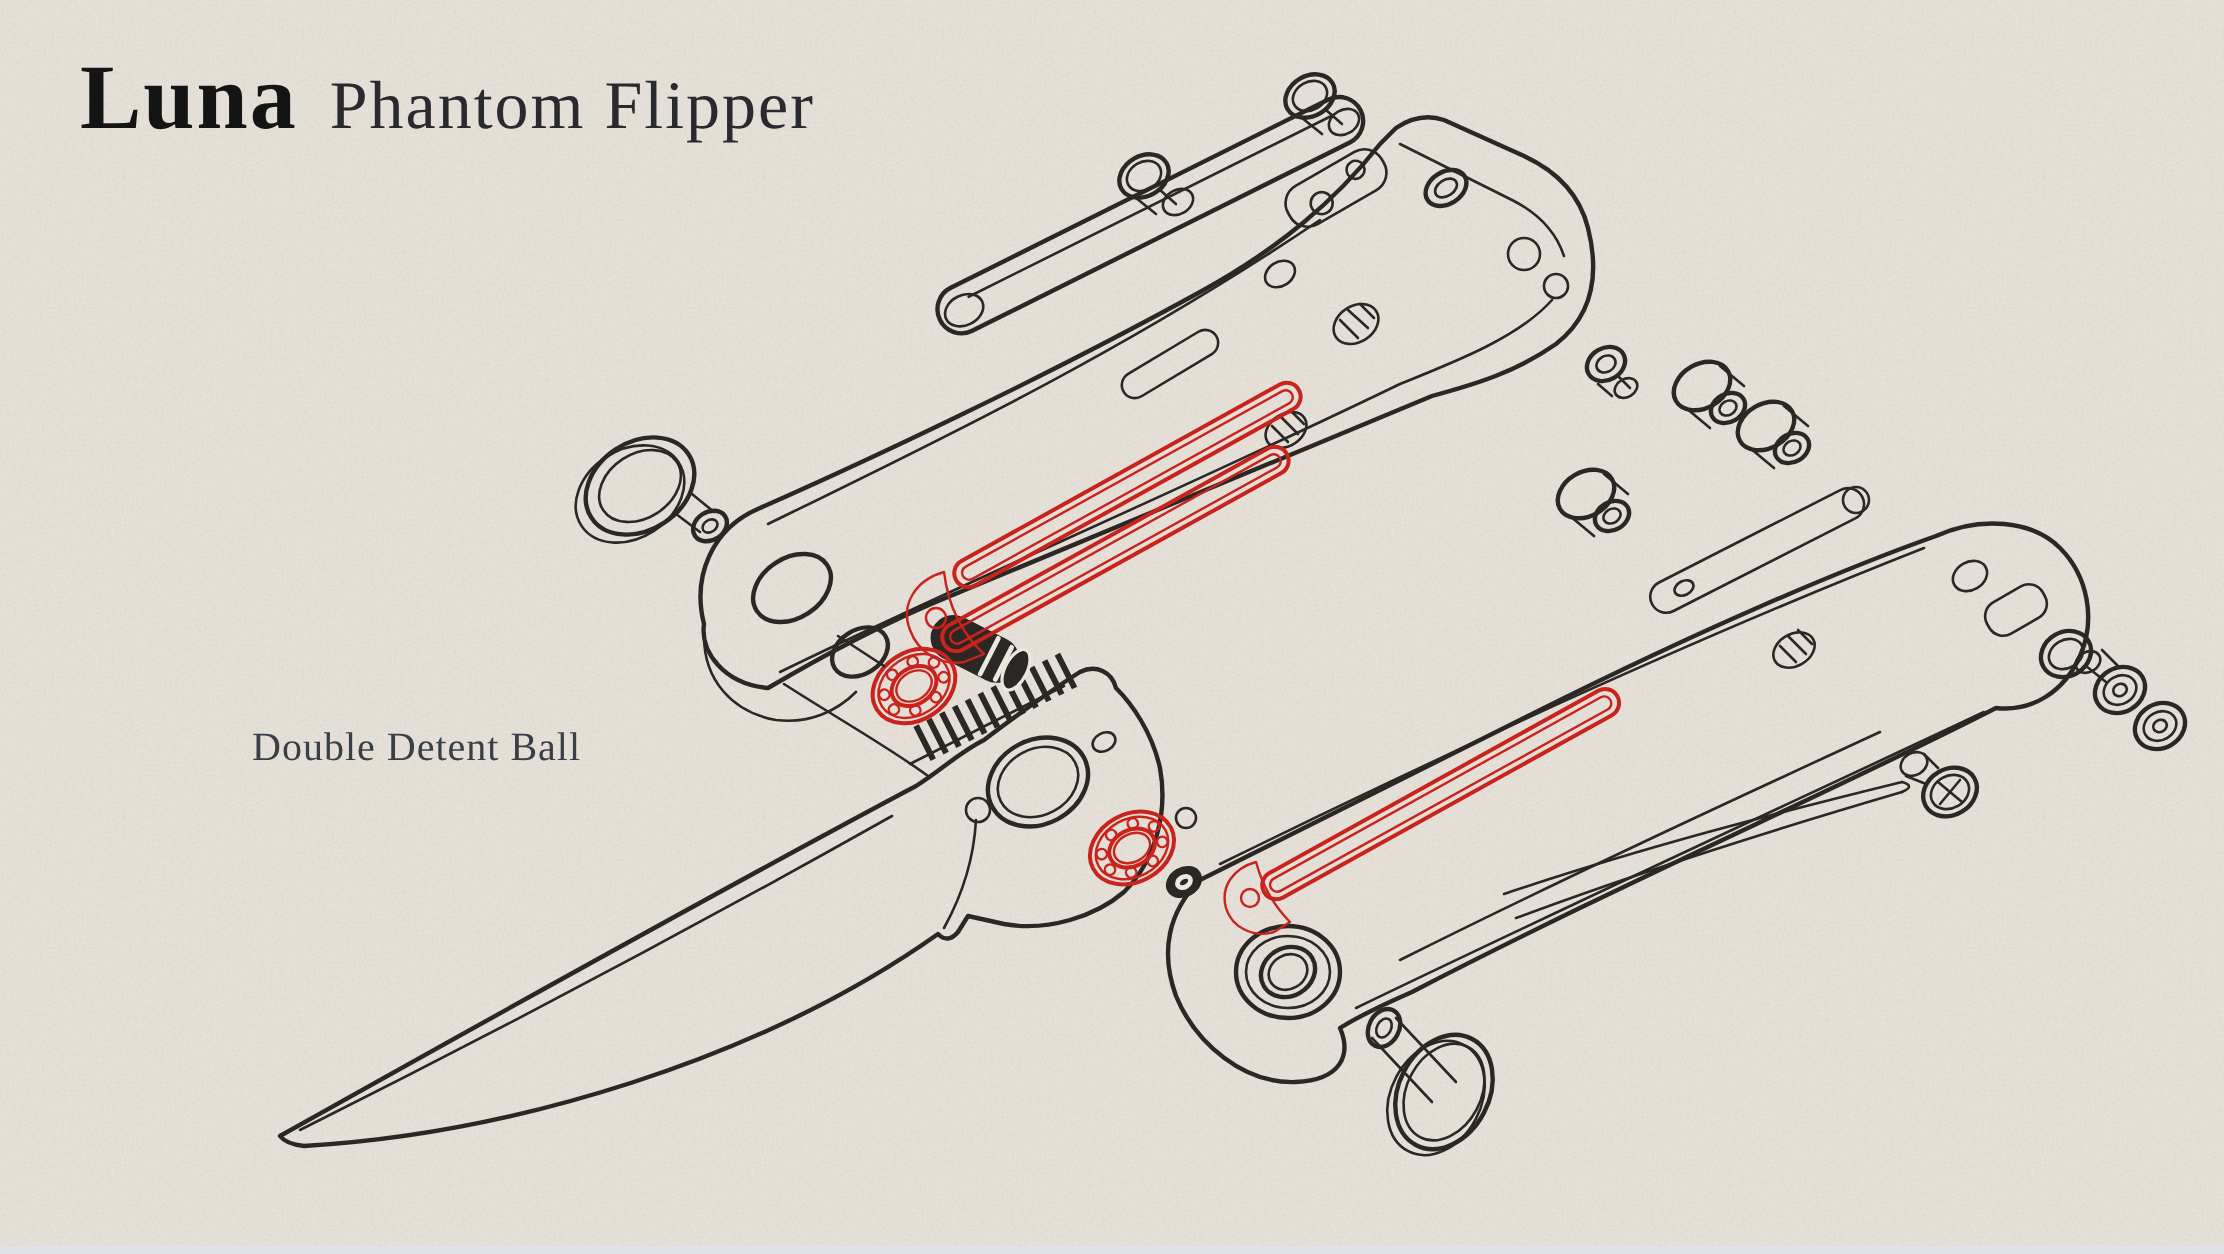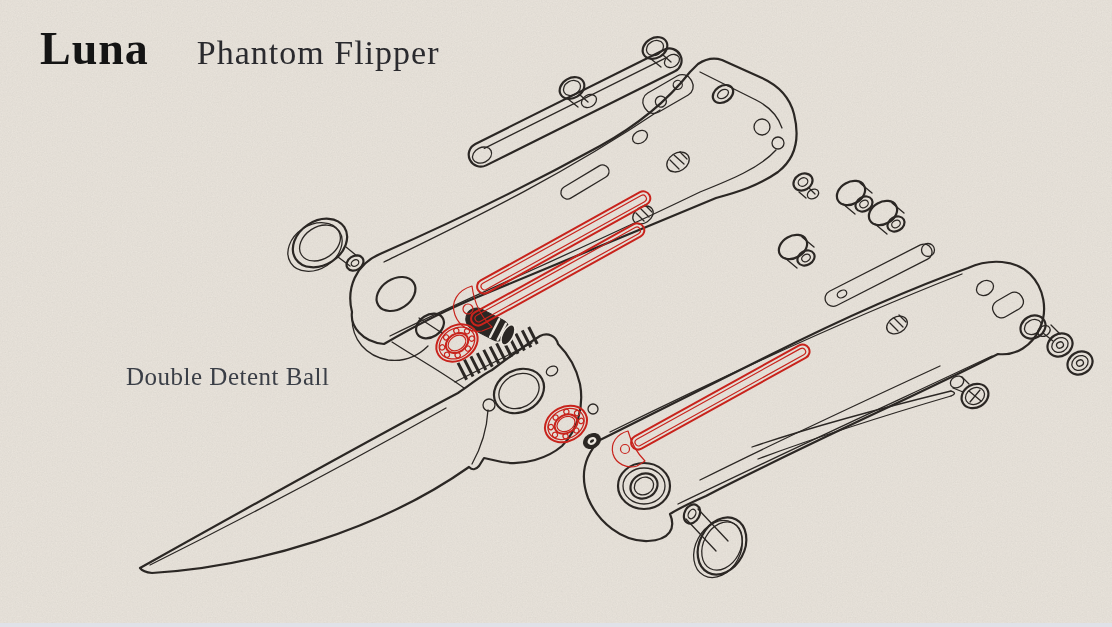--- a/index.html
+++ b/index.html
@@ -12,22 +12,22 @@
   .stage svg{position:absolute;left:0;top:0;}
   .o{stroke:var(--ink);stroke-width:2.2;fill:none;stroke-linecap:round;stroke-linejoin:round;}
   .t{stroke-width:1.3;}
   .r{stroke:var(--accent);stroke-width:2;fill:none;stroke-linecap:round;stroke-linejoin:round;}
   .rt{stroke-width:1.2;}
   .f{fill:var(--ink);stroke:var(--ink);stroke-width:1;}
   .pp{stroke:var(--paper);fill:none;stroke-width:2.4;stroke-linecap:round;}
   .teeth{stroke:var(--ink);stroke-width:19;fill:none;stroke-dasharray:3 4.2;}
   .title-block{position:absolute;left:40px;top:22px;display:flex;align-items:baseline;gap:16px;}
   .brand{font-size:46px;font-weight:700;color:var(--text);letter-spacing:1px;}
-  .model{font-size:34px;font-weight:400;color:#2a2a2e;letter-spacing:1px;margin-left:32px;}
-  .detent-label{position:absolute;left:126px;top:363px;font-size:25px;color:var(--label);letter-spacing:0.5px;}
+  .model{font-size:34px;font-weight:400;color:#2a2a2e;letter-spacing:1px;}
+  .detent-label{position:absolute;left:126px;top:363px;font-size:20px;color:var(--label);letter-spacing:0.5px;}
   .bottom-edge{position:absolute;left:0;bottom:0;width:100%;height:4px;background:var(--edge);}
 </style>
 </head>
 <body>
 
 <div class="stage">
 
 <svg width="1112" height="627" viewBox="0 0 1112 627">
   <defs>
     <filter id="grain" x="-5%" y="-5%" width="110%" height="110%">

